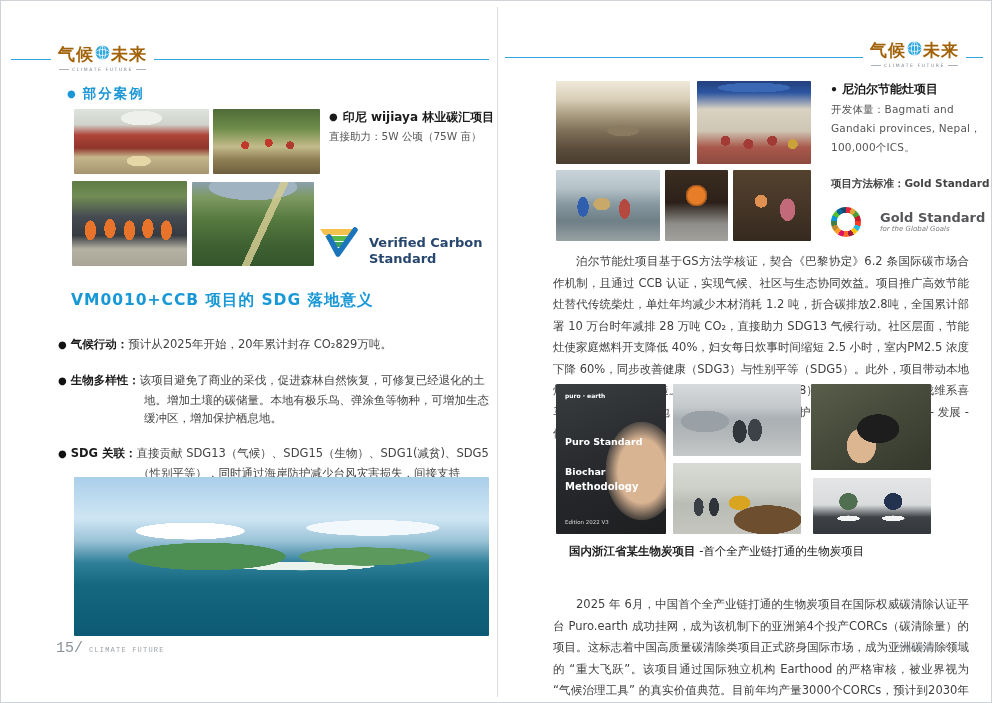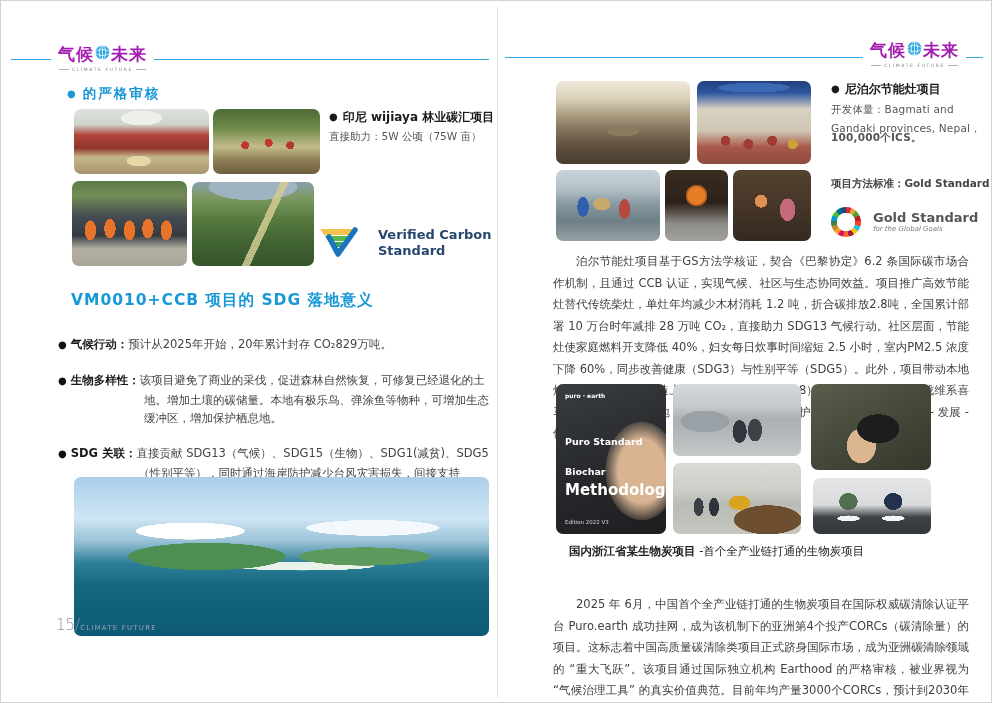--- a/index.html
+++ b/index.html
@@ -9,27 +9,27 @@
             border:1px solid #cfd2d6; overflow:hidden; }
 
   
   .rule { position:absolute; height:1px; background:#2ea7e0; }
   .rule-left  { left:10px;  top:58px; width:478px; }
   .rule-right { left:504px; top:56px; width:478px; }
   .brand { position:absolute; background:#fff; padding:0 7px; text-align:center; }
   .brand-left  { left:50px;  top:42px; }
   .brand-right { left:862px; top:38px; }
   .brand-row { display:flex; align-items:center; gap:1px; }
-  .brand-zh { color:#a21caf; font-weight:bold; font-size:17px; letter-spacing:1px; }
+  .brand-zh { color:#a16207; font-weight:bold; font-size:17px; letter-spacing:1px; }
   .brand-en { color:#7f8a93; font-size:4.5px; letter-spacing:1.6px; margin-top:1px;
               display:flex; align-items:center; gap:3px; justify-content:center; }
   .brand-en::before, .brand-en::after { content:""; width:10px; height:1px; background:#aab2b8; }
 
   
-  .ph { position:absolute; border-radius:7px; }
+  .ph { position:absolute; border-radius:1px; }
 
   
   .ph1 { background:
     radial-gradient(ellipse 34px 12px at 50% 14%, #eef0ec 0 60%, transparent 61%),
     radial-gradient(ellipse 20px 9px at 48% 80%, #e6d7a6 0 60%, transparent 61%),
     linear-gradient(180deg,#dfe3de 0%,#cfd3cb 24%,#b0453a 40%,#8f3429 60%,#c6b68c 74%,#a5946e 100%); }
   .ph2 { background:
     radial-gradient(circle 4px at 30% 56%, #c0392b 0 99%, transparent 100%),
     radial-gradient(circle 4px at 52% 52%, #c0392b 0 99%, transparent 100%),
     radial-gradient(circle 4px at 72% 56%, #b03a2e 0 99%, transparent 100%),
@@ -98,68 +98,68 @@
     radial-gradient(ellipse 13px 12px at 30% 42%, #4f6f50 0 70%, transparent 71%),
     radial-gradient(ellipse 13px 12px at 68% 42%, #23324f 0 70%, transparent 71%),
     radial-gradient(ellipse 16px 4px at 30% 72%, #f4f4f4 0 70%, transparent 71%),
     radial-gradient(ellipse 16px 4px at 68% 72%, #f4f4f4 0 70%, transparent 71%),
     linear-gradient(180deg,#e3e5e6 0%,#d9dbdc 48%,#3e4246 70%,#33373b 100%); }
 
   .puro-txt { position:absolute; left:9px; }
   .puro-brand { top:8px; font-size:6px; font-weight:bold; line-height:1.2; }
   .puro-l1 { top:52px; font-size:9.5px; font-weight:bold; }
   .puro-l2 { top:82px; font-size:9.5px; font-weight:bold; }
-  .puro-l3 { top:97px; font-size:15px; font-weight:bold; }
+  .puro-l3 { top:97px; font-size:10px; font-weight:bold; }
   .puro-ed { top:135px; font-size:5.5px; color:#d8d8d8; }
 
   
   .dot { color:inherit; margin-right:5px; font-size:10px; vertical-align:1px; }
   .section-label { position:absolute; left:66px; top:84px; color:#1b97d6; font-weight:bold; font-size:13.5px; letter-spacing:2px; }
   .proj-title { position:absolute; font-size:12px; font-weight:bold; color:#1a1a1a; }
   .proj-sub   { position:absolute; font-size:10.5px; color:#555; }
   .left-title { left:328px; top:108px; }
   .left-area  { left:328px; top:129px; }
 
-  .vcs { position:absolute; left:316px; top:226px; display:flex; align-items:flex-start; gap:19px; }
+  .vcs { position:absolute; left:316px; top:226px; display:flex; align-items:flex-end; gap:10px; }
   .vcs-text { color:#27476f; font-weight:bold; font-size:13px; line-height:1.25; }
 
   .main-heading { position:absolute; left:70px; top:289px; color:#1898d6; font-weight:bold;
                   font-size:15.5px; letter-spacing:1px; }
 
   .bullet-list { position:absolute; left:57px; top:318px; width:432px; list-style:none; }
   .bullet-list li { font-size:11.5px; line-height:18.8px; color:#444; margin-bottom:3px;margin-top:16px; }
   .bullet-list .b-dot { color:#111; font-size:10px; margin-right:4px; }
   .bullet-list .b-label { font-weight:bold; color:#1a1a1a; }
 
   .r-col { position:absolute; left:830px; width:140px; }
-  .r-title { top:80px; }
+  .r-title { top:80px;font-family:Liberation Mono, monospace; }
   .r-line { position:absolute; left:830px; font-size:10.5px; color:#555; letter-spacing:.2px; }
   .r-standard { position:absolute; left:830px; top:176px; font-size:10.5px; color:#444; font-weight:bold; }
 
-  .gs { position:absolute; left:830px; top:206px; display:flex; align-items:center; gap:12px; }
+  .gs { position:absolute; left:830px; top:206px; display:flex; align-items:center; gap:19px; }
   .gs-ring { width:30px; height:30px; border-radius:50%;
     background:
       radial-gradient(circle at 50% 50%, #fff 0 9px, rgba(0,0,0,0) 9.5px),
       conic-gradient(#e5243b 0 21deg,#dda63a 21deg 42deg,#4c9f38 42deg 64deg,#c5192d 64deg 85deg,
         #ff3a21 85deg 106deg,#26bde2 106deg 127deg,#fcc30b 127deg 148deg,#a21942 148deg 169deg,
         #fd6925 169deg 191deg,#dd1367 191deg 212deg,#fd9d24 212deg 233deg,#bf8b2e 233deg 254deg,
         #3f7e44 254deg 275deg,#0a97d9 275deg 296deg,#56c02b 296deg 318deg,#00689d 318deg 339deg,
         #19486a 339deg 360deg); }
   .gs-l1 { color:#55565a; font-weight:bold; font-size:13px; line-height:1.1; }
   .gs-l2 { color:#7a7b7e; font-size:7px; }
 
   .para { position:absolute; left:552px; width:416px; font-size:11.5px; line-height:21.5px;
           color:#3f3f3f; text-align:justify; text-indent:2em; }
   .para1 { top:250px; }
   .para2 { top:593px; }
 
   .caption { position:absolute; left:568px; top:543px; font-size:11.5px; color:#222; }
   .caption .cap-bold { font-weight:bold; }
 
-  .footer-left { position:absolute; left:55px; top:615px; color:#8a9299; display:flex; align-items:baseline; gap:0; }
+  .footer-left { position:absolute; left:55px; top:639px; color:#8a9299; display:flex; align-items:baseline; gap:6px;font-family:Liberation Mono, monospace; }
   .footer-left .pg { font-size:15px; font-weight:300; }
   .footer-left .ft { font-size:7px; letter-spacing:1.2px; color:#9aa2a8; }
   .footer-right { position:absolute; right:26px; top:639px; color:#8a9299; display:flex; align-items:baseline; gap:5px; }
   .footer-right .ft { font-size:7px; color:#9aa2a8; }
   .footer-right .pg { font-size:11px; font-weight:300; }
 
   .divider { position:absolute; left:496px; top:6px; width:1px; height:690px; background:#dcdcdc; }
 </style>
 </head>
 <body>
@@ -175,21 +175,21 @@
               <circle cx="8" cy="8" r="7.4" fill="#2ea7e0"></circle>
               <ellipse cx="8" cy="8" rx="3.4" ry="7.4" fill="none" stroke="#fff" stroke-width="0.8"></ellipse>
               <ellipse cx="8" cy="8" rx="7.4" ry="3.1" fill="none" stroke="#fff" stroke-width="0.8"></ellipse>
               <line x1="8" y1="0.6" x2="8" y2="15.4" stroke="#fff" stroke-width="0.8"></line>
             </svg></span>
         <span class="brand-zh">未来</span>
       </div>
       <div class="brand-en">CLIMATE FUTURE</div>
     </div>
 
-    <div class="section-label"><span class="dot">●</span><span>的严格审核</span></div>
+    <div class="section-label"><span class="dot">●</span><span>部分案例</span></div>
 
     <div class="ph ph1" style="left:73px; top:108px; width:135px; height:65px;"></div>
     <div class="ph ph2" style="left:212px; top:108px; width:107px; height:65px;"></div>
     <div class="ph ph3" style="left:71px; top:180px; width:115px; height:85px;"></div>
     <div class="ph ph4" style="left:191px; top:181px; width:122px; height:84px;"></div>
 
     <div class="proj-title left-title"><span class="dot">●</span><span>印尼 wijiaya 林业碳汇项目</span></div>
     <div class="proj-sub left-area">直接助力：5W 公顷（75W 亩）</div>
 
     <div class="vcs">
@@ -249,21 +249,21 @@
 
     <div class="ph phA" style="left:555px; top:80px; width:134px; height:83px;"></div>
     <div class="ph phB" style="left:696px; top:80px; width:114px; height:83px;"></div>
     <div class="ph phC" style="left:555px; top:169px; width:104px; height:71px;"></div>
     <div class="ph phD" style="left:664px; top:169px; width:63px; height:71px;"></div>
     <div class="ph phE" style="left:732px; top:169px; width:78px; height:71px;"></div>
 
     <div class="proj-title r-col r-title"><span class="dot">●</span><span>尼泊尔节能灶项目</span></div>
     <div class="r-line" style="top:102px;">开发体量：Bagmati and</div>
     <div class="r-line" style="top:121px;">Gandaki provinces, Nepal，</div>
-    <div class="r-line" style="top:130px;font-weight:bold;">100,000个ICS。</div>
+    <div class="r-line" style="top:140px;">100,000个ICS。</div>
     <div class="r-standard">项目方法标准：Gold Standard</div>
 
     <div class="gs">
       <span class="gs-ring"></span>
       <span>
           <span class="gs-l1" style="display:block;">Gold Standard</span>
           <span class="gs-l2" style="display:block;font-style:italic;">for the Global Goals</span>
         </span>
     </div>
 

